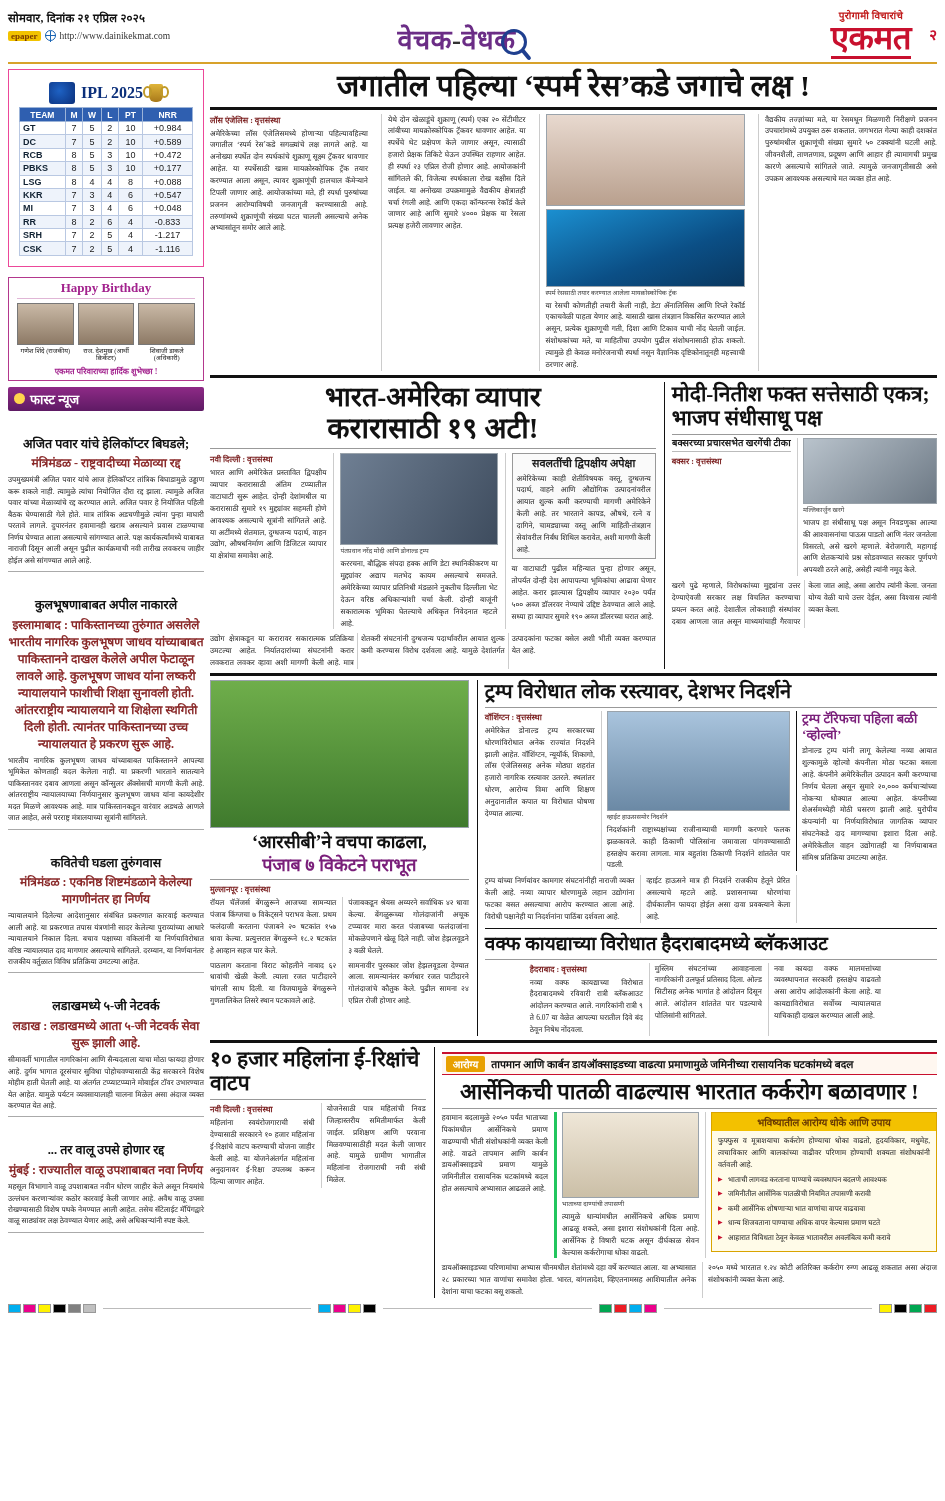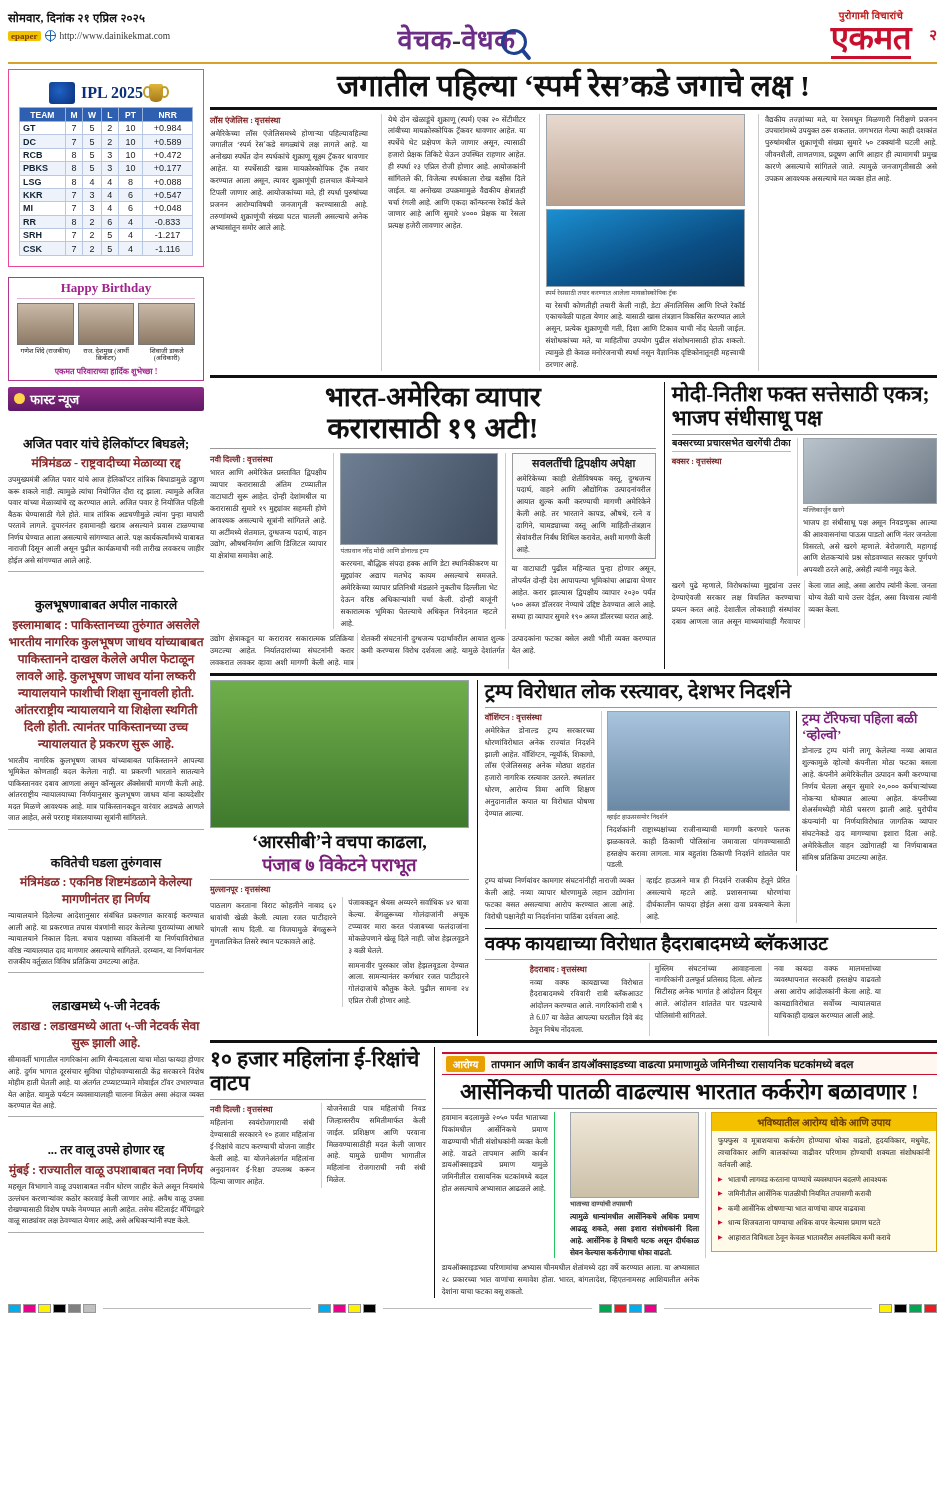--- a/index.html
+++ b/index.html
@@ -420,20 +420,21 @@
       <div style="display:flex;gap:8px;">
 
         <div style="width:36%;">
           <div class="ph cricket" style="height:148px;"></div>
           <h2 class="mid" style="font-size:18px;text-align:center;margin-top:4px;">‘आरसीबी’ने वचपा काढला,</h2>
           <h2 class="mid" style="font-size:18px;text-align:center;color:#7a1f7a;margin-top:-2px;">पंजाब ७ विकेटने पराभूत</h2>
           <div class="thin-rule" style="margin:3px 0;"></div>
           <div class="byline">मुल्लानपूर : वृत्तसंस्था</div>
           <div style="display:flex;gap:6px;">
             <div style="width:50%;">
+              <div class="body">रॉयल चॅलेंजर्स बेंगळुरूने आजच्या सामन्यात पंजाब किंग्जचा ७ विकेट्सने पराभव केला. प्रथम फलंदाजी करताना पंजाबने २० षटकांत १५७ धावा केल्या. प्रत्युत्तरात बेंगळुरूने १८.२ षटकांत हे आव्हान सहज पार केले.</div>
               <div class="body" style="margin-top:3px;">पाठलाग करताना विराट कोहलीने नाबाद ६२ धावांची खेळी केली. त्याला रजत पाटीदारने चांगली साथ दिली. या विजयामुळे बेंगळुरूने गुणतालिकेत तिसरे स्थान पटकावले आहे.</div>
             </div>
             <div style="width:50%;border-left:1px solid #ccc;padding-left:5px;">
               <div class="body">पंजाबकडून श्रेयस अय्यरने सर्वाधिक ४२ धावा केल्या. बेंगळुरूच्या गोलंदाजांनी अचूक टप्प्यावर मारा करत पंजाबच्या फलंदाजांना मोकळेपणाने खेळू दिले नाही. जोश हेझलवूडने ३ बळी घेतले.</div>
               <div class="body" style="margin-top:3px;">सामनावीर पुरस्कार जोश हेझलवूडला देण्यात आला. सामन्यानंतर कर्णधार रजत पाटीदारने गोलंदाजांचे कौतुक केले. पुढील सामना २४ एप्रिल रोजी होणार आहे.</div>
             </div>
           </div>
         </div>
 
         <div style="width:64%;border-left:1px solid #111;padding-left:7px;">
@@ -507,21 +508,21 @@
             <span class="health-tag">आरोग्य</span>
             <span class="health-txt">तापमान आणि कार्बन डायऑक्साइडच्या वाढत्या प्रमाणामुळे जमिनीच्या रासायनिक घटकांमध्ये बदल</span>
           </div>
           <h2 class="mid" style="font-size:22px;text-align:center;">आर्सेनिकची पातळी वाढल्यास भारतात कर्करोग बळावणार !</h2>
           <div class="thin-rule" style="margin:3px 0;"></div>
           <div style="display:flex;gap:6px;">
             <div style="width:22%;">
 
               <div class="body">हवामान बदलामुळे २०५० पर्यंत भाताच्या पिकांमधील आर्सेनिकचे प्रमाण वाढण्याची भीती संशोधकांनी व्यक्त केली आहे. वाढते तापमान आणि कार्बन डायऑक्साइडचे प्रमाण यामुळे जमिनीतील रासायनिक घटकांमध्ये बदल होत असल्याचे अभ्यासात आढळले आहे.</div>
             </div>
-            <div style="width:30%;border-left:1px solid #22c55e;padding-left:15px;font-weight:bold;">
+            <div style="width:30%;border-left:3px solid #22c55e;padding-left:5px;">
               <div class="ph rice" style="height:86px;"></div>
               <div class="cap">भाताच्या दाण्यांची तपासणी</div>
               <div class="body" style="margin-top:3px;">त्यामुळे धान्यांमधील आर्सेनिकचे अधिक प्रमाण आढळू शकते, असा इशारा संशोधकांनी दिला आहे. आर्सेनिक हे विषारी घटक असून दीर्घकाळ सेवन केल्यास कर्करोगाचा धोका वाढतो.</div>
             </div>
             <div style="width:48%;border-left:1px solid #ccc;padding-left:5px;">
               <div class="yellow-box">
                 <div class="yellow-head">भविष्यातील आरोग्य धोके आणि उपाय</div>
                 <div class="body">फुफ्फुस व मूत्राशयाचा कर्करोग होण्याचा धोका वाढतो, हृदयविकार, मधुमेह, त्वचाविकार आणि बालकांच्या वाढीवर परिणाम होण्याची शक्यता संशोधकांनी वर्तवली आहे.</div>
                 <div class="bullets" style="margin-top:4px;">
                   <div>भाताची लागवड करताना पाण्याचे व्यवस्थापन बदलणे आवश्यक</div>
@@ -530,20 +531,23 @@
                   <div>धान्य शिजवताना पाण्याचा अधिक वापर केल्यास प्रमाण घटते</div>
                   <div>आहारात विविधता ठेवून केवळ भातावरील अवलंबित्व कमी करावे</div>
                 </div>
               </div>
             </div>
           </div>
           <div style="display:flex;gap:6px;margin-top:4px;">
             <div style="width:52%;">
               <div class="body">डायऑक्साइडच्या परिणामांचा अभ्यास चीनमधील शेतांमध्ये दहा वर्षे करण्यात आला. या अभ्यासात २८ प्रकारच्या भात वाणांचा समावेश होता. भारत, बांगलादेश, व्हिएतनामसह आशियातील अनेक देशांना याचा फटका बसू शकतो.</div>
             </div>
+            <div style="width:48%;border-left:1px solid #ccc;padding-left:5px;">
+              <div class="body">२०५० मध्ये भारतात १.२४ कोटी अतिरिक्त कर्करोग रुग्ण आढळू शकतात असा अंदाज संशोधकांनी व्यक्त केला आहे.</div>
+            </div>
           </div>
         </div>
       </div>
 
     </div>
   </div>
 
   <div class="colorbar">
     <div class="cb-group">
       <span class="cb" style="background:#00aeef"></span>

